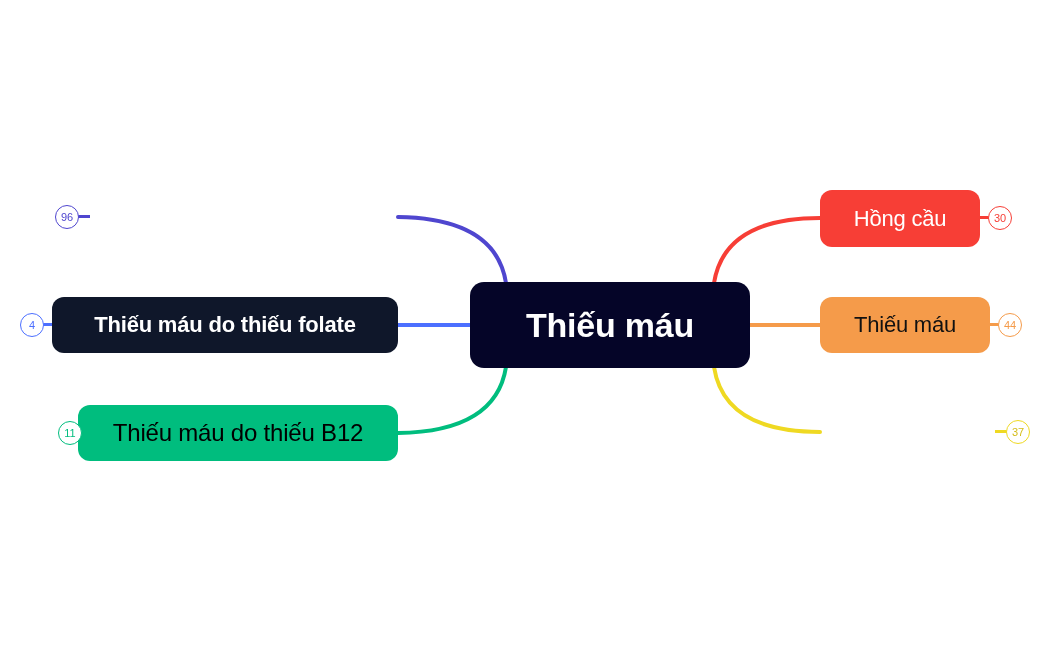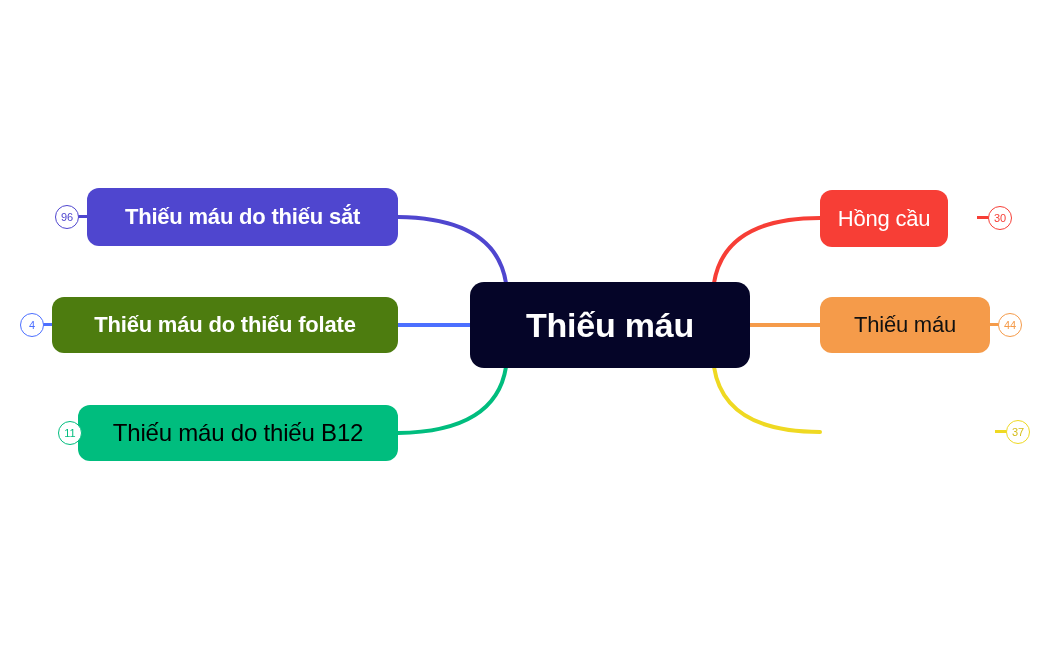--- a/index.html
+++ b/index.html
@@ -62,21 +62,21 @@
   #node-iron .node-label {
     color: #ffffff;
     font-size: 22px;
     font-weight: 700;
   }
   #node-folate {
     left: 52px;
     top: 297px;
     width: 346px;
     height: 56px;
-    background: #4d7c0f;
+    background: #0f172a;
   }
   #node-folate .node-label {
     color: #ffffff;
     font-size: 22px;
     font-weight: 600;
   }
   #node-b12 {
     left: 78px;
     top: 405px;
     width: 320px;
@@ -84,21 +84,21 @@
     background: #00BD7E;
   }
   #node-b12 .node-label {
     color: #000000;
     font-size: 24px;
     font-weight: 500;
   }
   #node-rbc {
     left: 820px;
     top: 190px;
-    width: 128px;
+    width: 160px;
     height: 57px;
     background: #F73E36;
   }
   #node-rbc .node-label {
     color: #ffffff;
     font-size: 22px;
     font-weight: 500;
   }
   #node-anemia {
     left: 820px;
@@ -176,23 +176,20 @@
   <div class="badge-stub" id="stub-folate"></div>
   <div class="badge-stub" id="stub-b12"></div>
   <div class="badge-stub" id="stub-rbc"></div>
   <div class="badge-stub" id="stub-anemia"></div>
   <div class="badge-stub" id="stub-diagnosis"></div>
 
   <div class="node" id="node-root">
     <span class="node-label">Thiếu máu</span>
   </div>
 
-  <div class="node" id="node-iron">
-    <span class="node-label">Thiếu máu do thiếu sắt</span>
-  </div>
   <div class="badge" id="badge-iron">96</div>
 
   <div class="node" id="node-folate">
     <span class="node-label">Thiếu máu do thiếu folate</span>
   </div>
   <div class="badge" id="badge-folate">4</div>
 
   <div class="node" id="node-b12">
     <span class="node-label">Thiếu máu do thiếu B12</span>
   </div>

